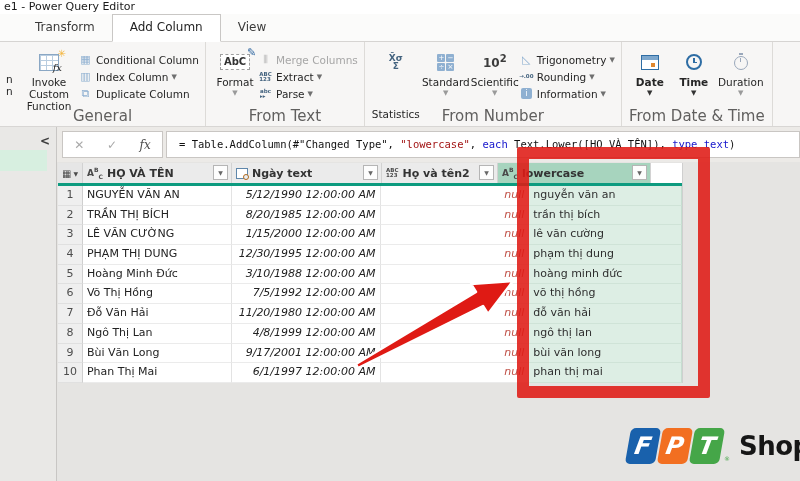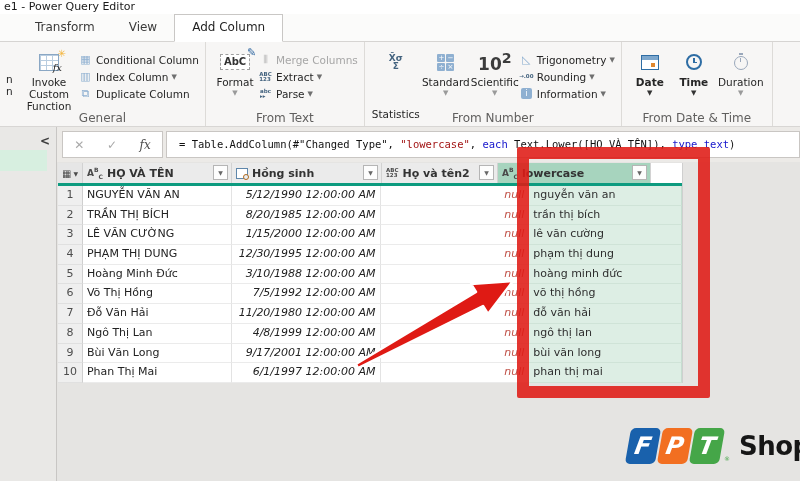--- a/index.html
+++ b/index.html
@@ -9,21 +9,21 @@
 
   
   .titlebar { height:14px; font-size:11px; line-height:13px; padding-left:4px; color:#1a1a1a; background:#fff; white-space:nowrap; }
   .tabrow { height:28px; background:#fbfbfa; border-bottom:1px solid #d6d4d2; display:flex; align-items:flex-end; padding-left:18px; }
   .tab { padding:5px 17px 7px; font-size:12px; color:#3a3a3a; cursor:default; }
   .tab.active { background:#fff; border:1px solid #c9c7c5; border-bottom:1px solid #fff; margin-bottom:-1px; color:#1f1f1f; }
 
   
   .ribbon { height:85px; background:#f7f6f5; border-bottom:1px solid #d8d6d4; display:flex; overflow:hidden; }
   .rgroup { position:relative; border-right:1px solid #dddbd8; padding:6px 6px 15px 6px; display:flex; align-items:flex-start; }
-  .glabel { position:absolute; bottom:1px; left:0; right:0; text-align:center; font-size:12px; color:#605f5e; }
+  .glabel { position:absolute; bottom:1px; left:0; right:0; text-align:center; font-size:15px; color:#605f5e; }
   .bigbtn { display:flex; flex-direction:column; align-items:center; width:58px; font-size:10.5px; line-height:1.12; color:#262626; text-align:center; padding-top:2px; }
   .bigbtn .ic { height:24px; display:flex; align-items:center; justify-content:center; margin-bottom:3px; }
   .bigbtn.clip { width:14px; overflow:hidden; align-items:flex-start; }
   .bigbtn.clip .frag { padding-top:24px; }
   .smallcol { display:flex; flex-direction:column; margin-top:3px; }
   .smallitem { display:flex; align-items:center; height:17px; font-size:10.5px; color:#262626; white-space:nowrap; }
   .smallitem .si { width:15px; display:inline-flex; justify-content:center; margin-right:3px; color:#8fb0d1; font-size:11px; }
   .smallitem.disabled { color:#a6a6a6; }
   .smallitem.disabled .si { color:#b8b8b8; }
   .caret { font-size:7px; color:#6f6f6f; margin-left:3px; }
@@ -35,21 +35,21 @@
   .icn-table { width:20px; height:17px; border:1px solid #8aa7c4; background:#fff;
     background-image:linear-gradient(#b9cde0 1px,transparent 1px),linear-gradient(90deg,#b9cde0 1px,transparent 1px);
     background-size:6px 5px; position:relative; display:inline-block; }
   .icn-table .fx { position:absolute; right:-4px; bottom:-4px; font-style:italic; font-size:10px; color:#222; font-family:"DejaVu Serif",serif; }
   .icn-table .spark { position:absolute; top:-7px; right:-8px; color:#f4b63f; font-size:10px; font-style:normal; }
   .icn-format { position:relative; border:1px dashed #9f9f9f; background:#fff; font-size:10px; font-weight:bold; color:#333; padding:1px 3px; }
   .icn-format .pen { position:absolute; top:-8px; right:-7px; color:#3a6ea5; font-size:11px; }
   .icn-stat { font-size:9px; line-height:8px; color:#44637f; font-weight:bold; text-align:center; }
   .icn-std { display:grid; grid-template-columns:8px 8px; gap:1px; }
   .icn-std i { background:#8fb0d1; color:#fff; font-style:normal; font-size:7px; line-height:8px; height:8px; text-align:center; border-radius:1px; }
-  .icn-sci { font-size:17px; font-weight:bold; color:#3c3c3c; }
+  .icn-sci { font-size:12px; font-weight:bold; color:#3c3c3c; }
   .icn-info { width:11px; height:11px; background:#8fb0d1; color:#fff; font-size:8px; line-height:11px; text-align:center; border-radius:2px; display:inline-block; font-style:normal; }
   .icn-date { width:18px; height:15px; border:1px solid #2e6da4; background:#fff; position:relative; display:inline-block; }
   .icn-date .bar { position:absolute; top:0; left:0; right:0; height:4px; background:#7da7cd; }
   .icn-date .sq { position:absolute; bottom:2px; right:3px; width:4px; height:4px; background:#e0872d; }
   .icn-clock { width:16px; height:16px; border:2px solid #2e6da4; border-radius:50%; position:relative; display:inline-block; }
   .icn-clock i { position:absolute; background:#2e6da4; }
   .icn-clock .h1 { width:1.5px; height:5px; left:5.5px; top:1.5px; }
   .icn-clock .h2 { width:4px; height:1.5px; left:5.5px; top:5.5px; }
   .icn-dur { width:14px; height:14px; border:1.5px solid #9aa8bb; border-radius:50%; position:relative; display:inline-block; margin-top:2px; }
   .icn-dur i { position:absolute; background:#9aa8bb; }
@@ -106,22 +106,22 @@
 </style>
 </head>
 <body>
 
 <div class="screen">
 
   <div class="titlebar">e1 - Power Query Editor</div>
 
   <div class="tabrow">
     <div class="tab">Transform</div>
+    <div class="tab active">Add Column</div>
     <div class="tab">View</div>
-    <div class="tab active">Add Column</div>
   </div>
 
   <div class="ribbon">
     <div class="rgroup">
       <div class="bigbtn clip">
         <div class="frag">
           <div>n</div>
           <div>n</div>
         </div>
       </div>
@@ -290,21 +290,21 @@
           <div class="hcell corner" style="width: 25px;">▦<span style="font-size:6px;margin-left:2px;">▼</span></div>
           <div class="hcell" style="width: 149px;">
             <span class="ti ti-text">A<i class="s1">B</i><i class="s2">C</i></span>
             <span>HỌ VÀ TÊN</span>
             <span class="fbtn">▼</span>
           </div>
           <div class="hcell" style="width: 150px;">
             <span class="ti ti-cal">
               <i class="dot"></i>
             </span>
-            <span>Hồng sinh</span>
+            <span>Ngày text</span>
             <span class="fbtn">▼</span>
           </div>
           <div class="hcell" style="width: 116px;">
             <span class="ti ti-any">
               <i>ABC</i>
               <i>123</i>
             </span>
             <span>Họ và tên2</span>
             <span class="fbtn">▼</span>
           </div>

